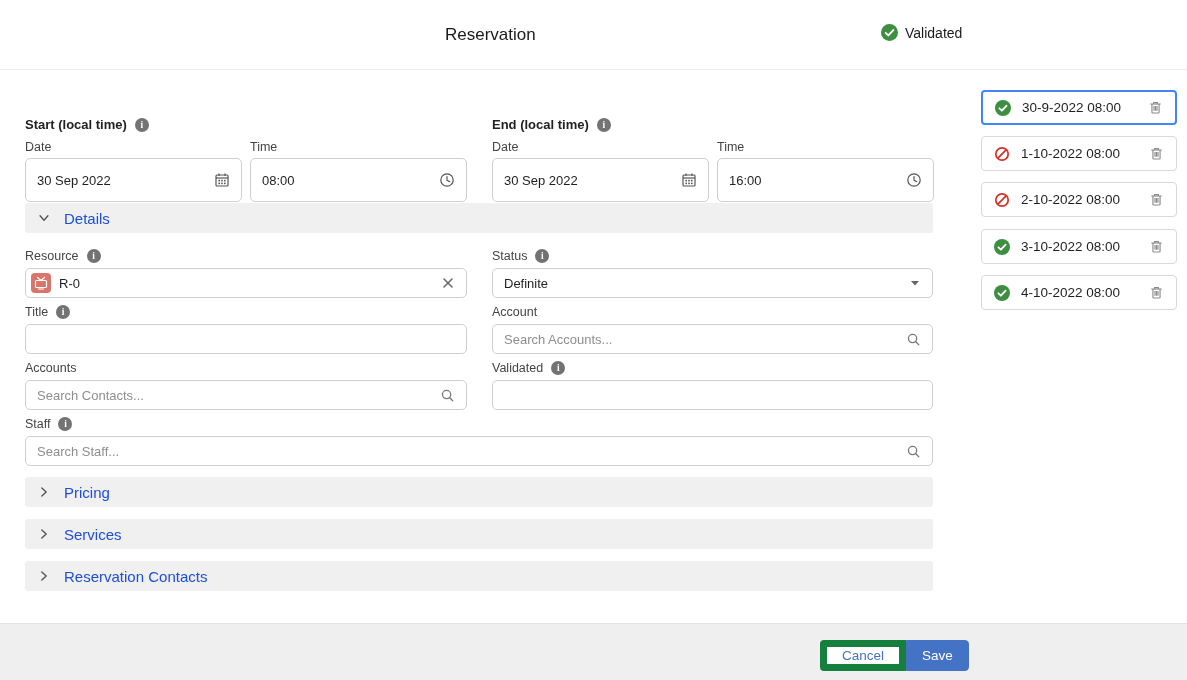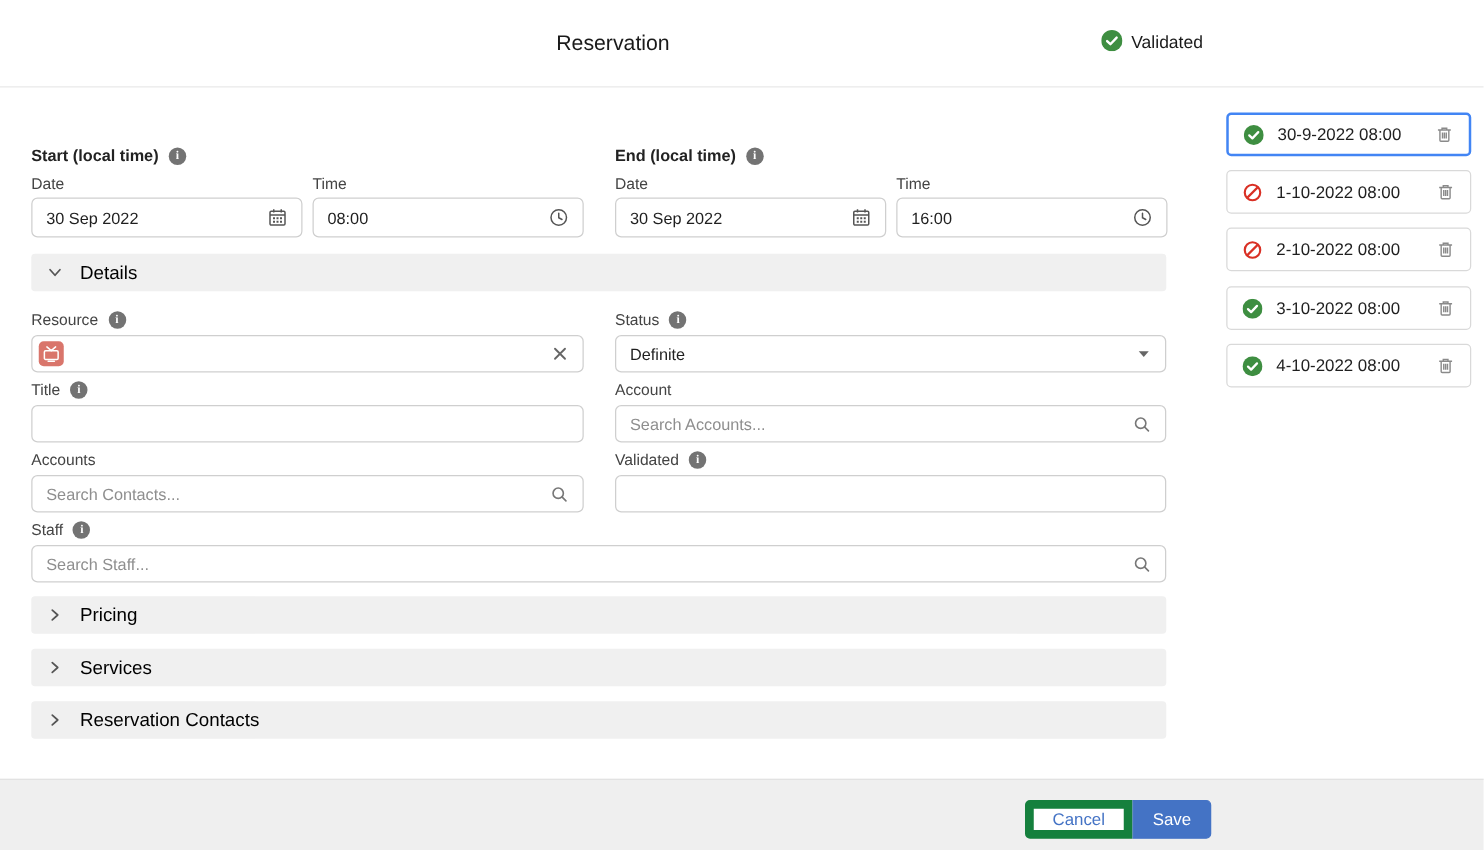--- a/index.html
+++ b/index.html
@@ -24,37 +24,37 @@
   .info {
     width:14px; height:14px; border-radius:50%; background:#737373; color:#fff;
     display:inline-flex; align-items:center; justify-content:center;
     font-size:9.5px; font-weight:bold; font-family:"Liberation Serif", serif;
     cursor:default;
   }
 
   
   .field-box {
     display:flex; align-items:center;
-    height:32px; background:#fff;
+    height:44px; background:#fff;
     border:1px solid #cfcfcf; border-radius:5px;
     padding:0 11px; gap:8px;
   }
   .field-box input {
     flex:1; min-width:0; border:none; outline:none; background:transparent;
     font-family:inherit; font-size:13px; color:#1f1f1f; height:100%;
   }
   .field-box input::placeholder { color:#8e8e8e; opacity:1; }
   .flex1 { flex:1; font-size:13px; color:#1f1f1f; }
   .right-icon { margin-left:auto; flex:0 0 auto; display:flex; align-items:center; cursor:pointer; }
 
   
   .section-bar {
     height:30px; background:#f0f0f0; border-radius:3px;
     display:flex; align-items:center; padding-left:12px; gap:13px;
-    font-size:15px; color:#000000; cursor:pointer;
+    font-size:15px; color:#1d4ed8; cursor:pointer;
   }
 
   
   .tv-badge {
     width:20px; height:20px; border-radius:4px; background:#d9756b;
     display:inline-flex; align-items:center; justify-content:center; flex:0 0 auto;
   }
 
   
   .card {
@@ -173,20 +173,21 @@
   <span class="info">i</span>
 </div>
 <div class="abs field-box" style="left:25px; top:268px; width:442px; height:30px; padding-left:5px;">
   <span class="tv-badge">
     <svg width="14" height="14" viewBox="0 0 14 14" stroke="#fff" fill="none" stroke-width="1.2" stroke-linecap="round">
       <path d="M3.5 1.5 L7 4.5 M10.5 1.5 L7 4.5"></path>
       <rect x="1.5" y="4.5" width="11" height="7" rx="1"></rect>
       <path d="M4.5 13 h5"></path>
     </svg>
   </span>
+  <span class="flex1">R-0</span>
   <span class="right-icon">
     <svg width="14" height="14" viewBox="0 0 14 14" stroke="#666" stroke-width="1.5" stroke-linecap="round">
         <path d="M3 3 L11 11 M11 3 L3 11"></path>
       </svg>
   </span>
 </div>
 
 <div class="abs label-sm" style="left:492px; top:249px;">
   <span>Status</span>
   <span class="info">i</span>

